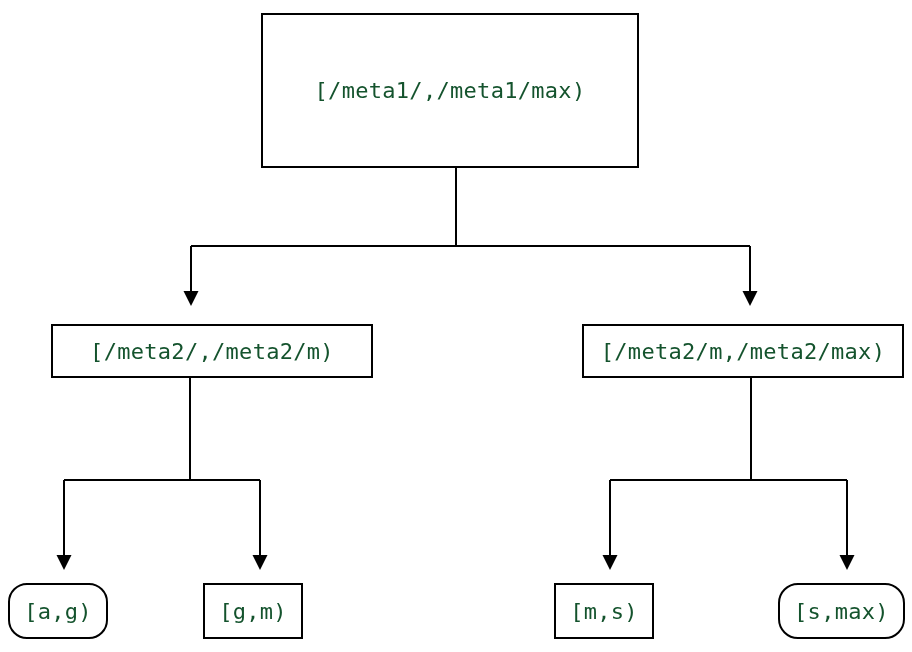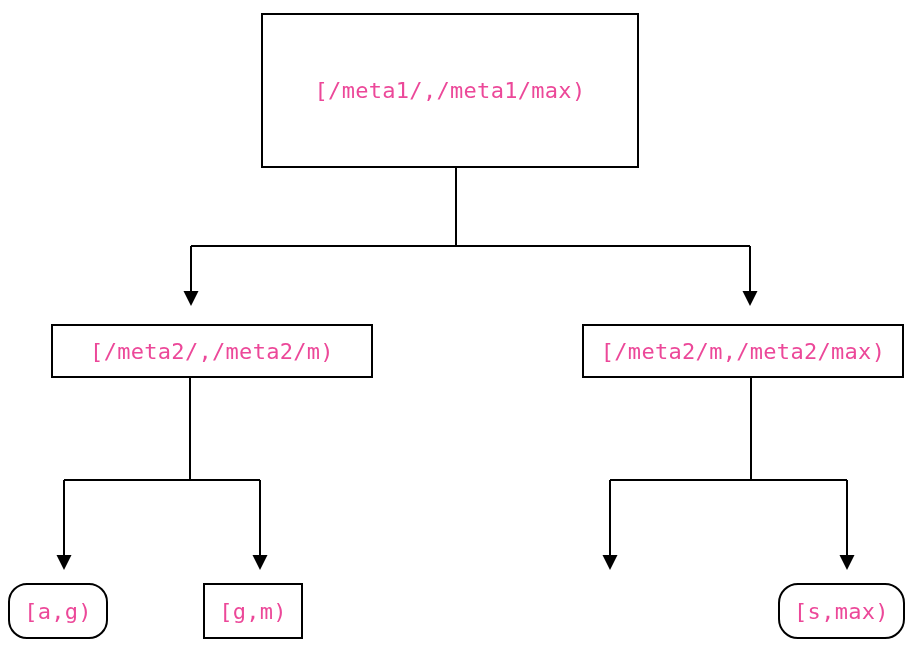--- a/index.html
+++ b/index.html
@@ -6,21 +6,21 @@
     margin: 0;
     padding: 0;
     background: #ffffff;
   }
   .canvas {
     position: relative;
     width: 912px;
     height: 652px;
     background: #ffffff;
     font-family: "DejaVu Sans Mono", "Liberation Mono", monospace;
-    color: #ec4899;
+    color: #14532d;
     overflow: hidden;
   }
   .connectors {
     position: absolute;
     left: 0;
     top: 0;
     width: 912px;
     height: 652px;
   }
   .connectors path {
@@ -100,18 +100,21 @@
   </div>
 
   <div class="node node-ll">
     <span>[a,g)</span>
   </div>
 
   <div class="node node-lr">
     <span>[g,m)</span>
   </div>
 
+  <div class="node node-rl">
+    <span>[m,s)</span>
+  </div>
 
   <div class="node node-rr">
     <span>[s,max)</span>
   </div>
 
 </div>
 
 </body></html>

